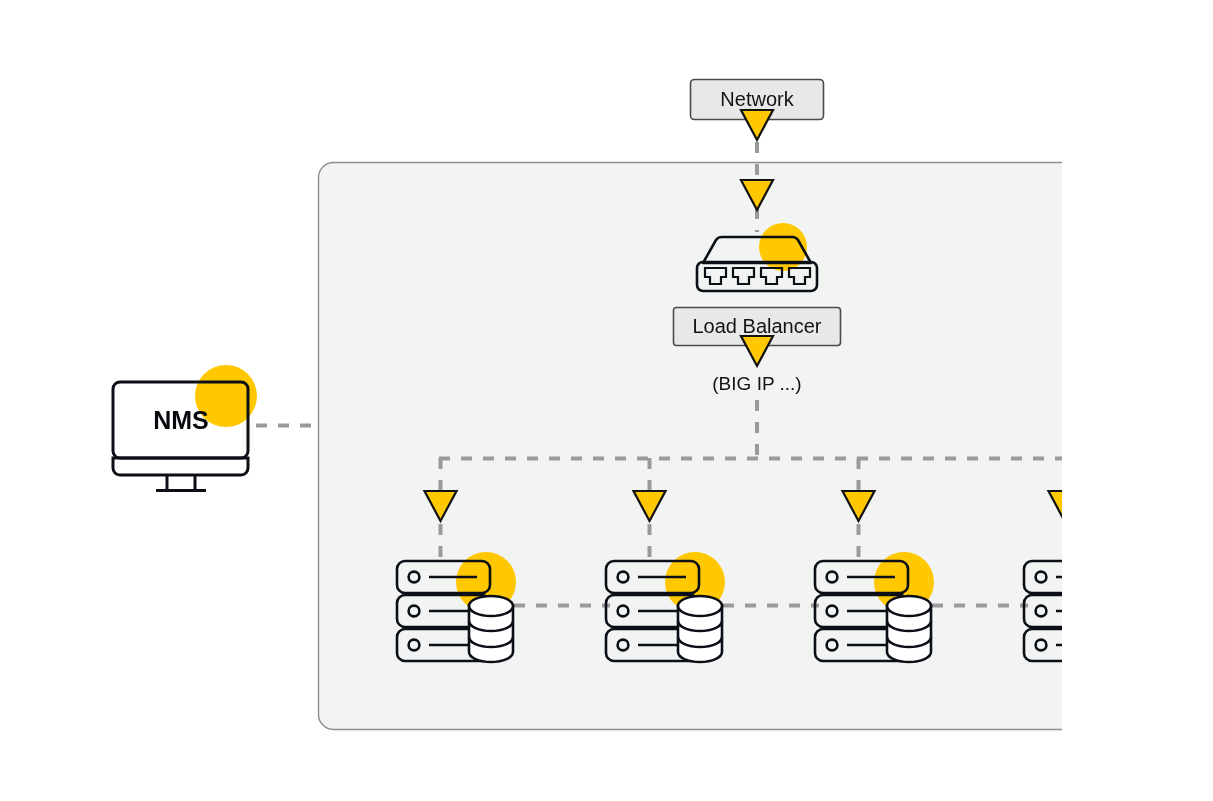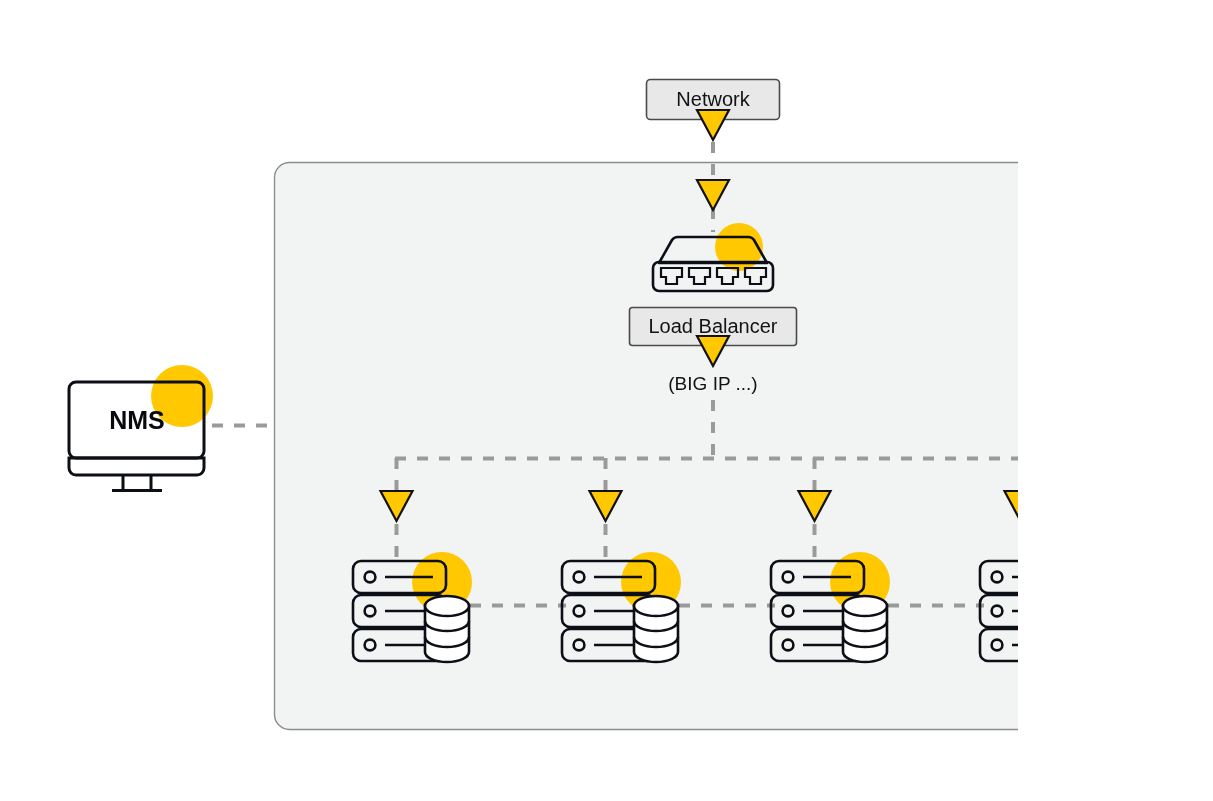--- a/index.html
+++ b/index.html
@@ -11,20 +11,21 @@
   body {
     font-family: "Liberation Sans", sans-serif;
     -webkit-font-smoothing: antialiased;
   }
   #stage {
     position: relative;
     width: 1018px;
     height: 801px;
     background: #ffffff;
     overflow: hidden;
+    margin-left: 44px;
   }
   svg.layer {
     position: absolute;
     left: 0;
     top: 0;
     width: 1213px;
     height: 801px;
     display: block;
   }
   .lbl-box-text {

